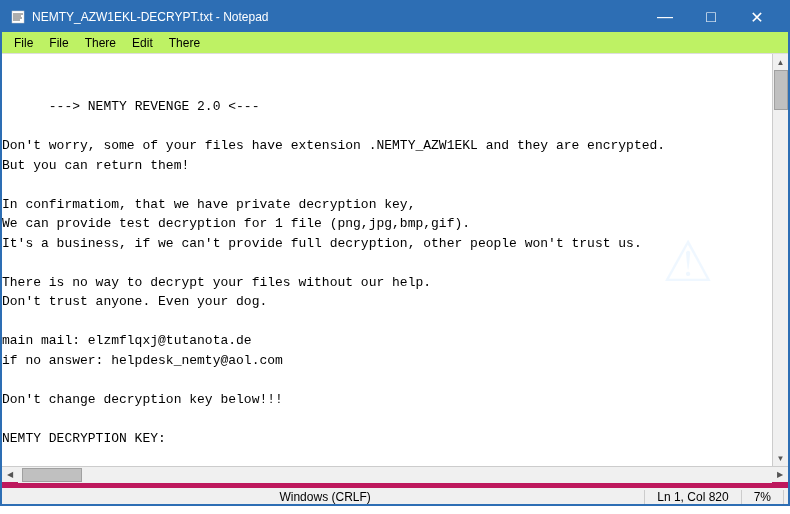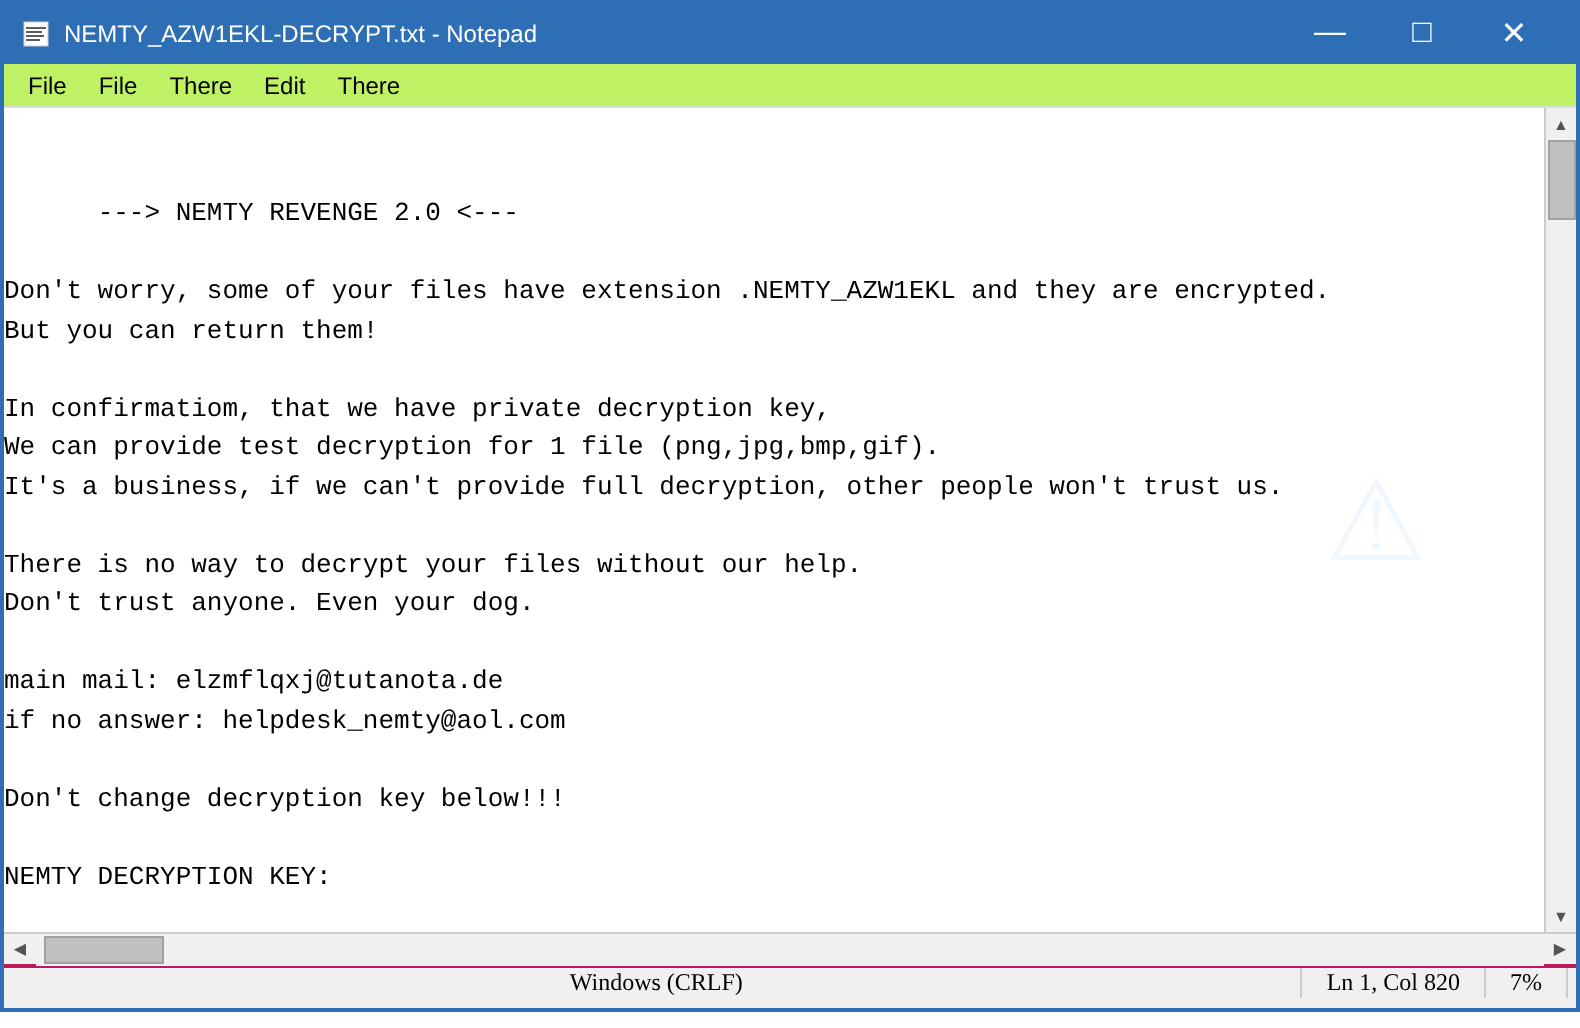--- a/index.html
+++ b/index.html
@@ -134,28 +134,27 @@
       left: 1px;
       width: 14px;
       height: 40px;
       background: #c0c0c0;
       border: 1px solid #a0a0a0;
     }
 
     .status-bar {
       height: 22px;
       background: #f0f0f0;
-      border-top: 2px solid #be185d;
-      display: flex;
-      align-items: flex-start;
+      border-top: 6px solid #be185d;
+      display: flex;
+      align-items: flex-end;
       padding: 0 4px;
       flex-shrink: 0;
       font-size: 12px;
       color: #000;
-      font-family: Liberation Serif, serif;
     }
 
     .status-item {
       padding: 0 12px;
       border-right: 1px solid #ccc;
     }
 
     .status-item:first-child {
       flex: 1;
       border-right: 1px solid #ccc;

